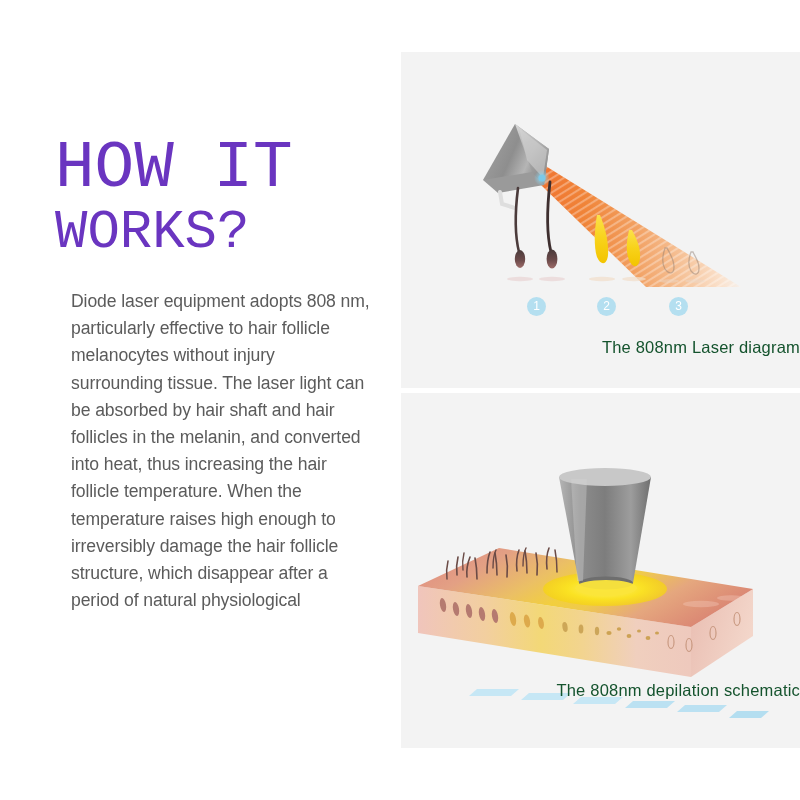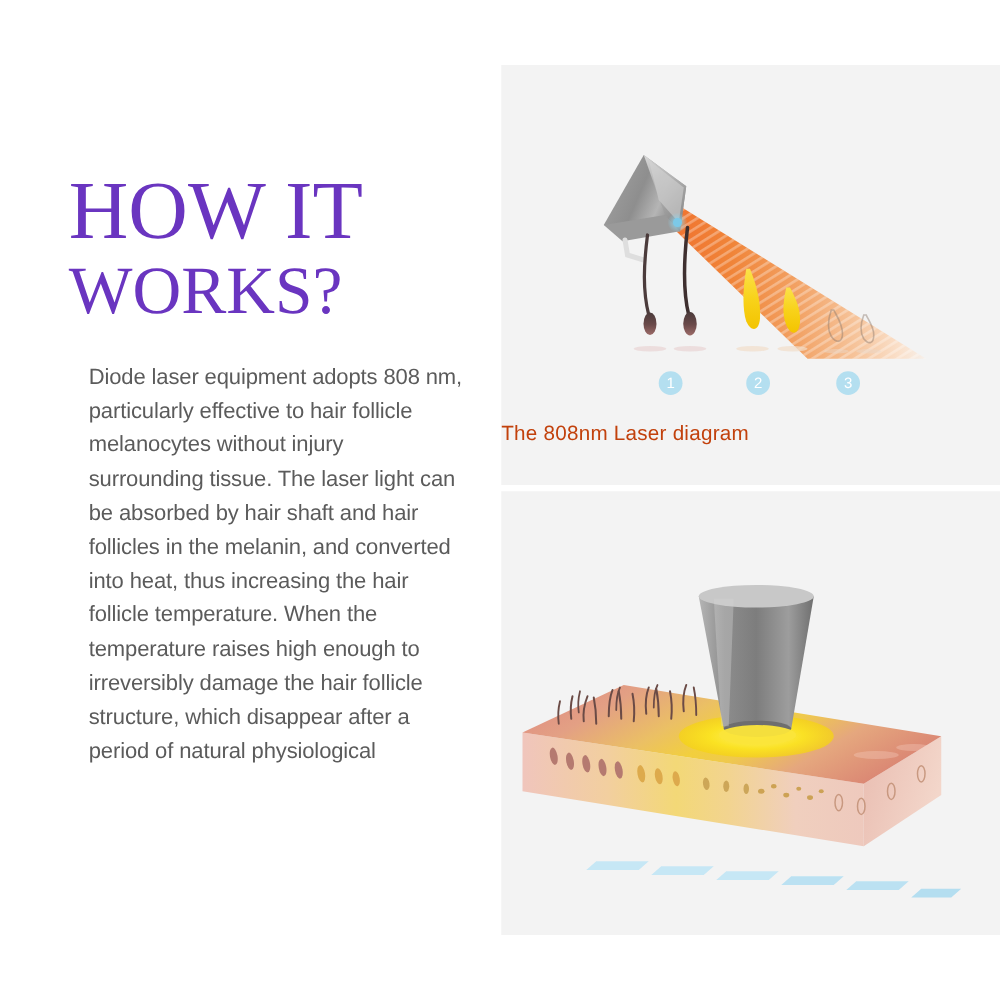--- a/index.html
+++ b/index.html
@@ -31,21 +31,21 @@
     height: 800px;
     background: #ffffff;
   }
 
   .headline {
     position: absolute;
     left: 55px;
     top: 138px;
     width: 330px;
     color: #6a35c0;
-    font-family: Liberation Serif, serif;
+    font-family: Liberation Mono, monospace;
     font-weight: 400;
     letter-spacing: -0.5px;
     line-height: 0.95;
   }
   .headline .line1 {
     display: block;
     font-size: 66px;
     letter-spacing: 0px;
   }
   .headline .line2 {
@@ -81,22 +81,22 @@
   }
   .panel-bottom {
     top: 393px;
     height: 355px;
   }
 
   .caption {
     position: absolute;
     left: 0;
     width: 399px;
-    text-align: left;
-    color: #c2410c;
+    text-align: right;
+    color: #14532d;
     font-size: 16.5px;
     font-family: "Liberation Sans", sans-serif;
     letter-spacing: 0.2px;
   }
   .caption-top { top: 286px; }
   .caption-bottom { top: 288px; }
 
   .figure {
     position: absolute;
     left: 0; top: 0;
@@ -353,15 +353,16 @@
           <ellipse cx="336" cy="226" rx="3" ry="6.5"></ellipse>
         </g>
       </g>
 
       <g opacity="0.35">
         <ellipse cx="300" cy="211" rx="18" ry="3.2" fill="#f6cfc1"></ellipse>
         <ellipse cx="330" cy="205" rx="14" ry="2.8" fill="#f6cfc1"></ellipse>
       </g>
     </svg>
 
+    <div class="caption caption-bottom">The 808nm depilation schematic</div>
   </div>
 
 </div>
 
 </body></html>

